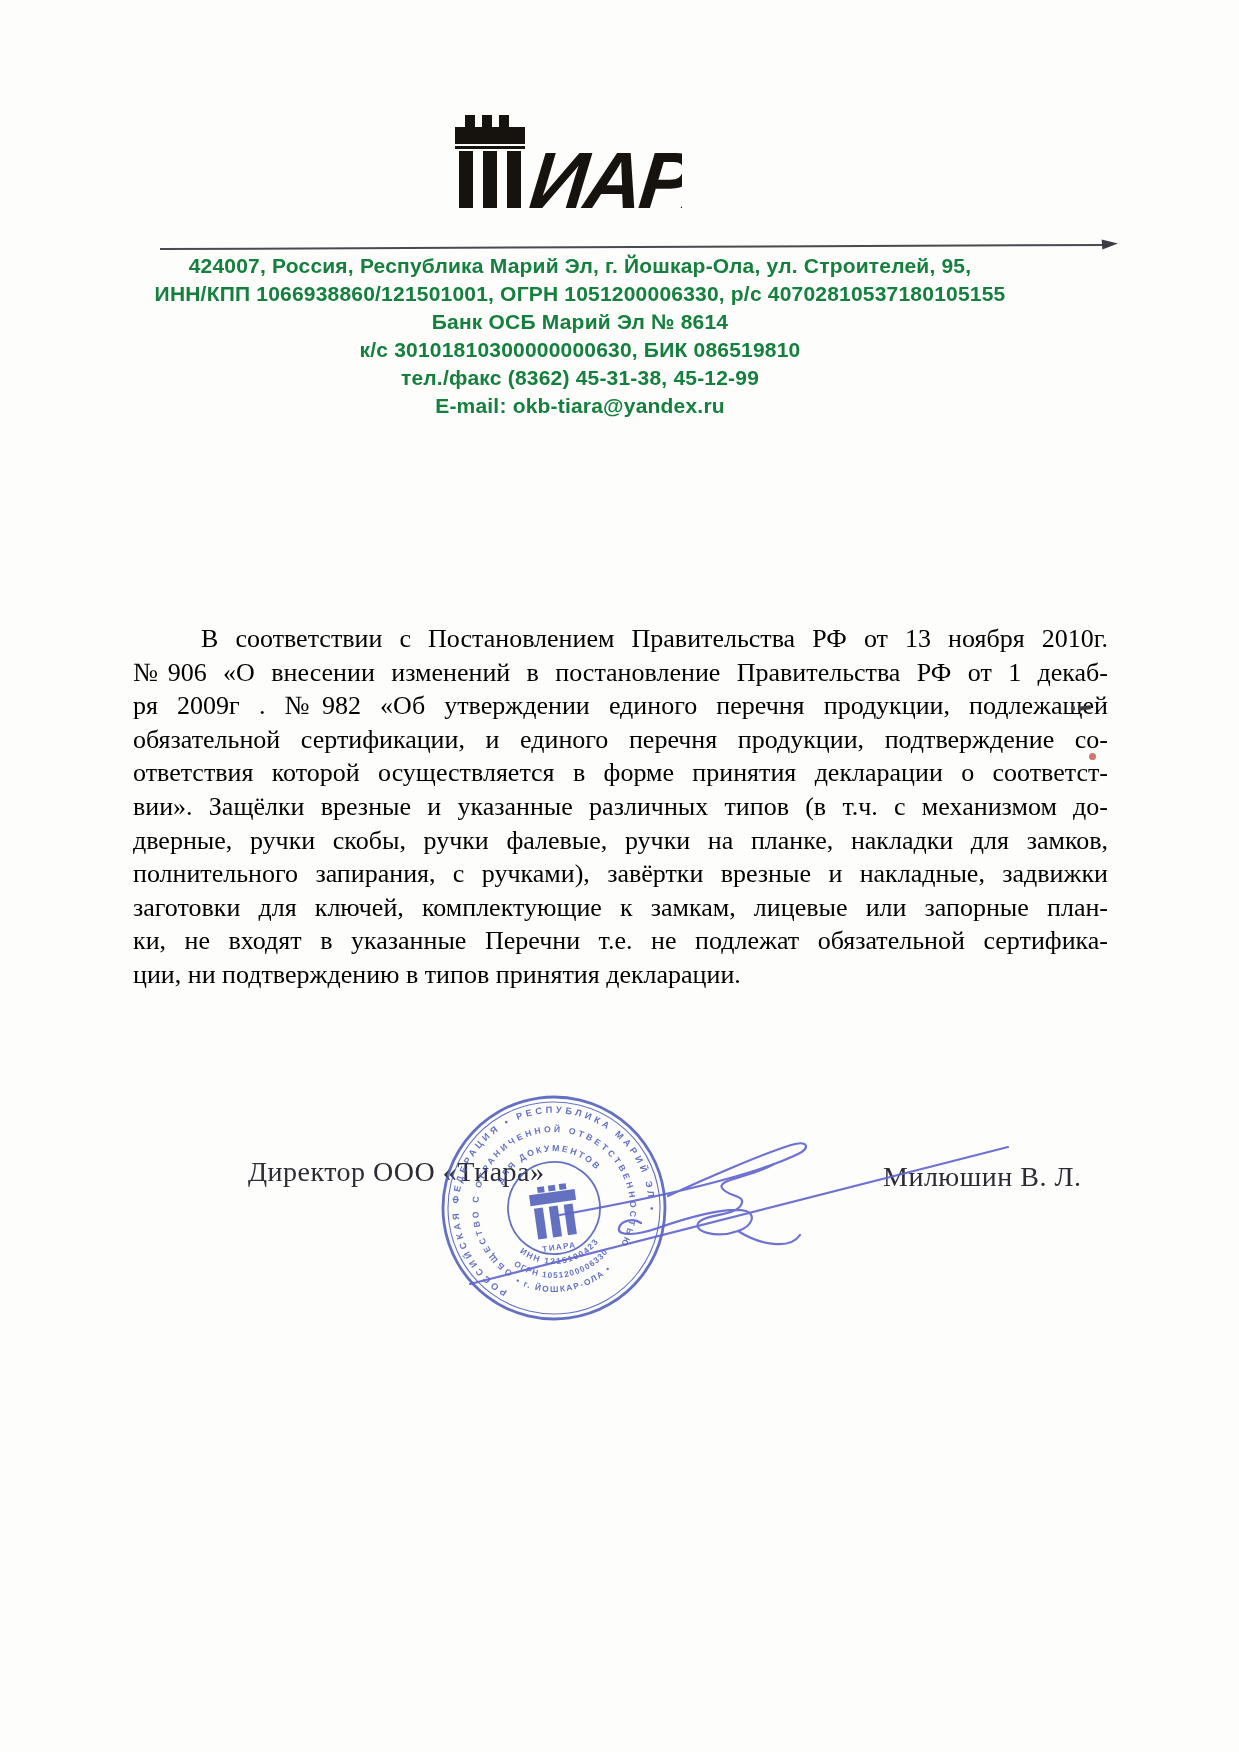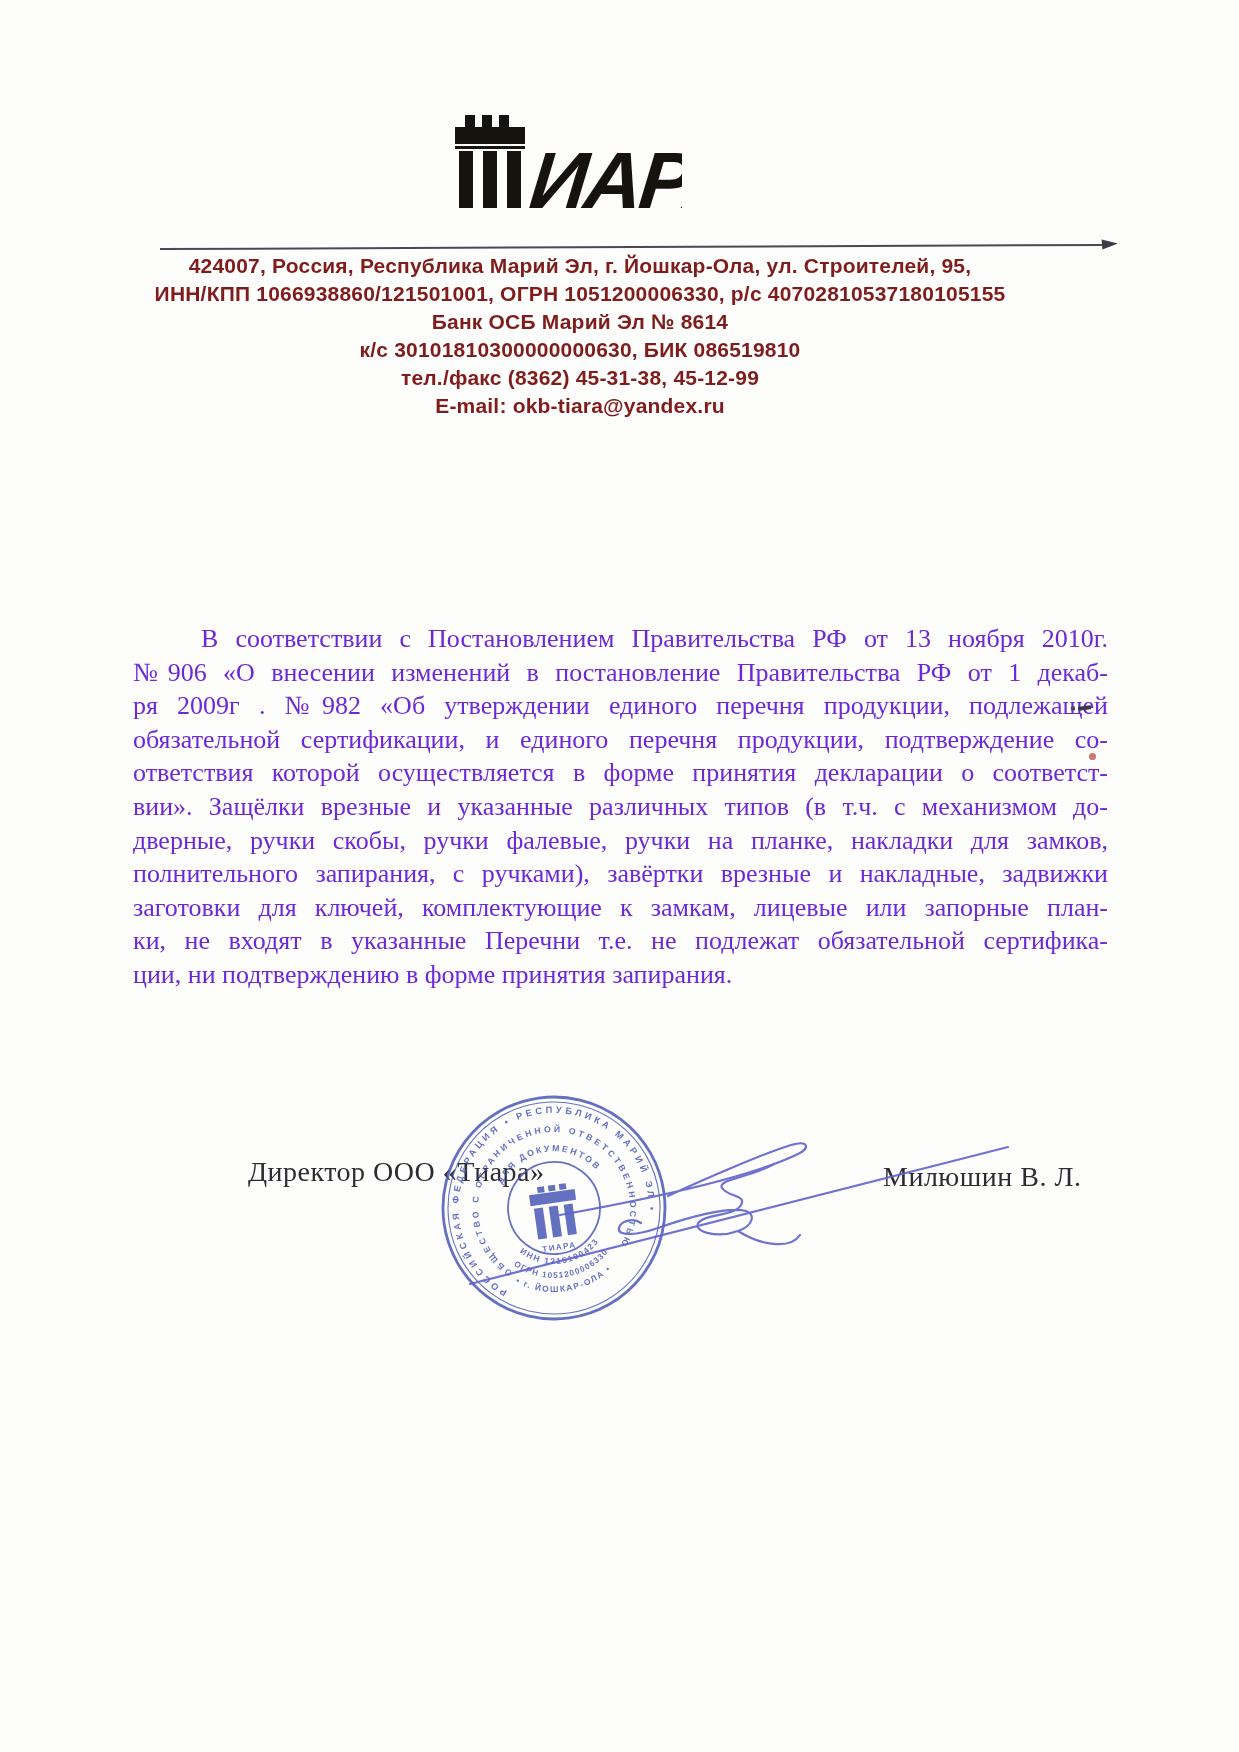--- a/index.html
+++ b/index.html
@@ -15,26 +15,26 @@
     background:#4a4a52; transform:rotate(-0.25deg);
   }
   .rule-arrow{
     position:absolute; left:1102px; top:239px; width:0; height:0;
     border-left:16px solid #3c3c44; border-top:5px solid transparent; border-bottom:5px solid transparent;
     transform:rotate(-4deg);
   }
   .contact-block{
     position:absolute; left:0; top:252px; width:1160px; text-align:center;
     font-family:"Liberation Sans", sans-serif; font-weight:bold;
-    font-size:21px; line-height:28px; color:#7f1d1d; letter-spacing:0.2px;
+    font-size:21px; line-height:28px; color:#15803d; letter-spacing:0.2px;
   }
   
   .body-block{
     position:absolute; left:133px; top:622px; width:975px;
-    font-size:26px; line-height:33.6px; color:#6d28d9;
+    font-size:26px; line-height:33.6px; color:#000000;
   }
   .body-line{ text-align:justify; text-align-last:justify; white-space:normal;}
   .body-line.first{ text-indent:68px;}
   .body-line.last{ text-align-last:left;}
   
   .margin-dash{
     position:absolute; left:1078px; top:706px; width:13px; height:4px;
     background:#3b3b40; transform:rotate(-7deg); border-radius:1px;
   }
   .margin-dash:before{
@@ -94,21 +94,21 @@
       <div class="body-line first">В соответствии с Постановлением Правительства РФ от 13 ноября 2010г.</div>
       <div class="body-line">№906 «О внесении изменений в постановление Правительства РФ от 1 декаб-</div>
       <div class="body-line">ря 2009г . №982 «Об утверждении единого перечня продукции, подлежащей</div>
       <div class="body-line">обязательной сертификации, и единого перечня продукции, подтверждение со-</div>
       <div class="body-line">ответствия которой осуществляется в форме принятия декларации о соответст-</div>
       <div class="body-line">вии». Защёлки врезные и указанные различных типов (в т.ч. с механизмом до-</div>
       <div class="body-line">дверные, ручки скобы, ручки фалевые, ручки на планке, накладки для замков,</div>
       <div class="body-line">полнительного запирания, с ручками), завёртки врезные и накладные, задвижки</div>
       <div class="body-line">заготовки для ключей, комплектующие к замкам, лицевые или запорные план-</div>
       <div class="body-line">ки, не входят в указанные Перечни т.е. не подлежат обязательной сертифика-</div>
-      <div class="body-line last">ции, ни подтверждению в форме принятия запирания.</div>
+      <div class="body-line last">ции, ни подтверждению в типов принятия декларации.</div>
     </div>
 
   <div class="margin-dash"></div>
   <div class="red-dot"></div>
 
   <div class="sig-title">Директор ООО «Тиара»</div>
   <div class="sig-name">Милюшин В. Л.</div>
 
   <div class="stamp-wrap">
     <svg width="240" height="240" viewBox="0 0 240 240">

